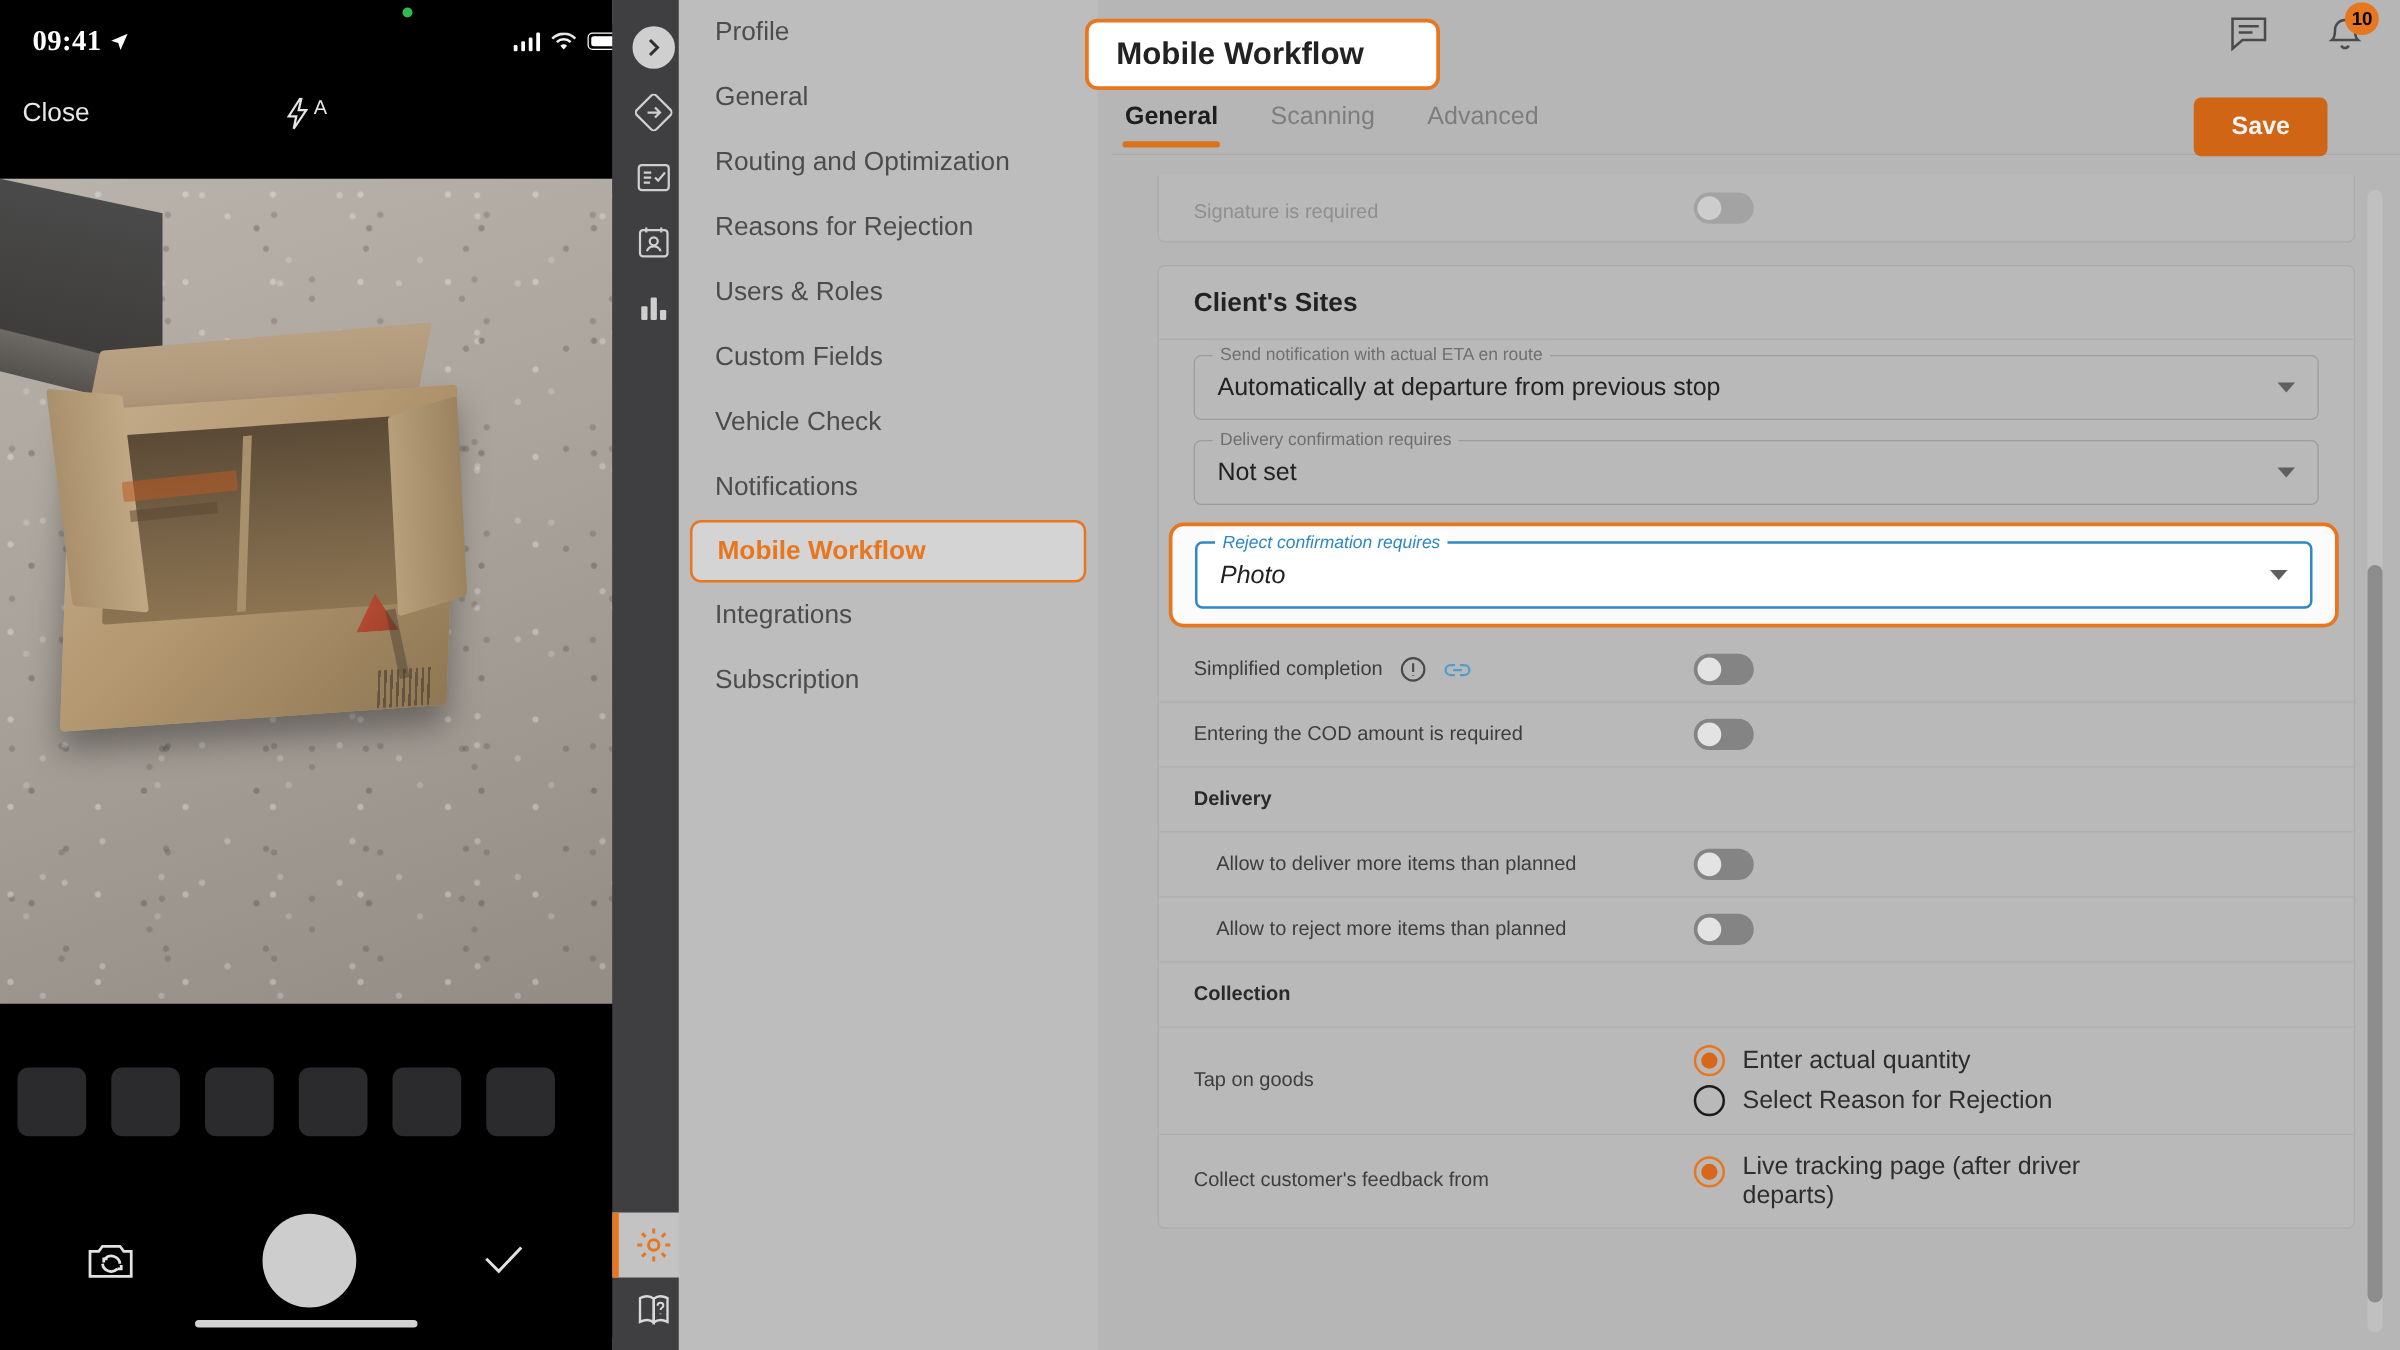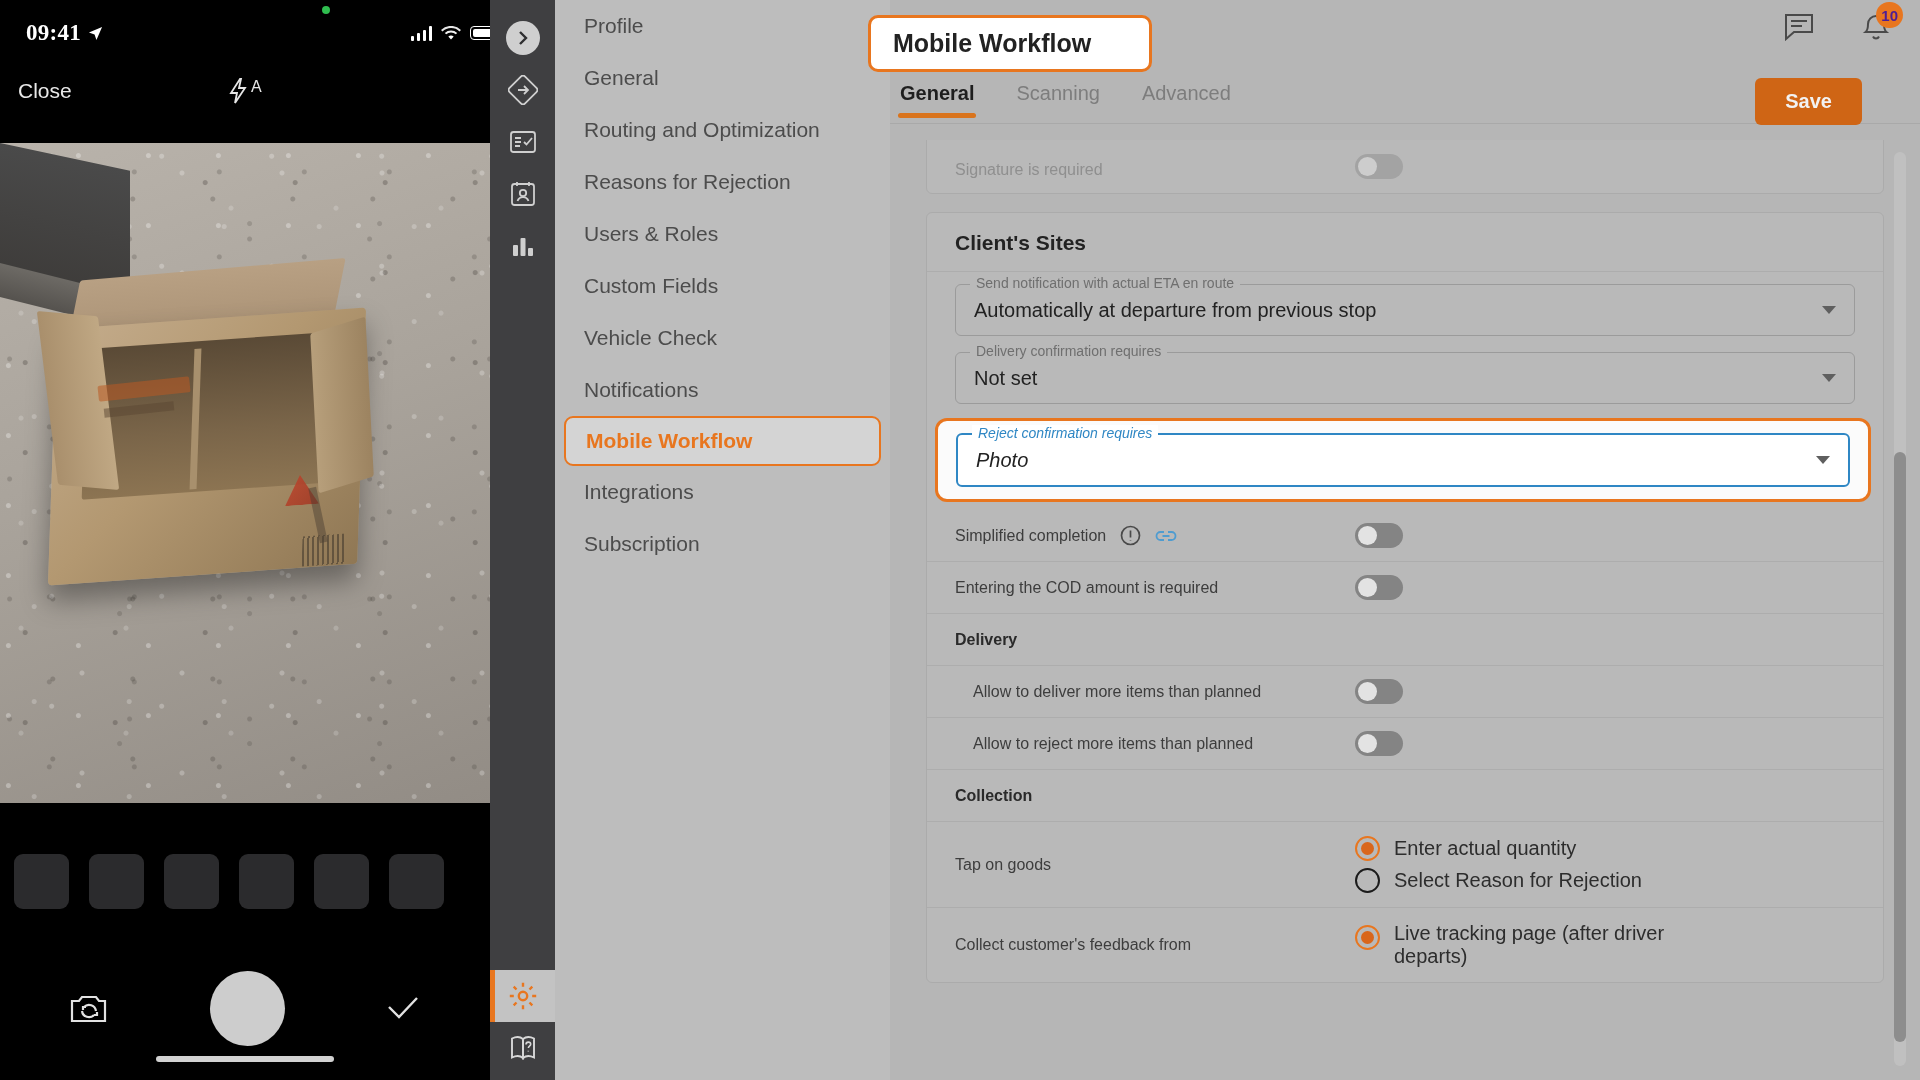--- a/index.html
+++ b/index.html
@@ -174,21 +174,21 @@
     background:#c3c3c3; position:relative;
   }
   #rail-settings::before {
     content:""; position:absolute; left:0; top:0; width:5px; height:100%; background:#e8761f;
   }
   #rail-help { width:65px; height:52px; display:flex; align-items:center;
                justify-content:center; color:#d8d8d8; margin-bottom:6px; }
 
   
   #settings-menu {
-    position:absolute; left:555px; top:0; width:335px; height:1080px;
+    position:absolute; left:543px; top:0; width:335px; height:1080px;
     background:#bdbdbd;
   }
   .menu-item {
     height:52px; display:flex; align-items:center; padding-left:29px;
     font-size:21px; color:#4c4c4c;
   }
   .menu-item.active {
     background:#d4d4d4; color:#e8761f; font-weight:600;
     border:2.5px solid #e8761f; border-radius:9px;
     margin:0 9px 0 9px; padding-left:20px; height:50px;
@@ -204,21 +204,21 @@
     background:#fff; border:3px solid #e8761f; border-radius:10px;
     padding:11px 58px 11px 22px; font-size:25px; font-weight:700; color:#222;
   }
   #topbar-icons {
     position:absolute; right:30px; top:12px; display:flex; align-items:center; gap:48px;
   }
   .topbar-ico { color:#4a4a4a; position:relative; }
   #bell-badge {
     position:absolute; right:-13px; top:-10px;
     min-width:26px; height:26px; border-radius:13px; background:#e8761f;
-    color:#4c1d95; font-size:15px; font-weight:700;
+    color:#000000; font-size:15px; font-weight:700;
     display:flex; align-items:center; justify-content:center; padding:0 5px;
   }
   #tabs {
     position:absolute; left:0; top:82px; width:100%; height:42px;
     display:flex; align-items:flex-start; gap:42px; padding-left:10px;
     border-bottom:1px solid #a9a9a9;
   }
   .tab { font-size:20px; color:#7d7d7d; padding-bottom:12px; position:relative; }
   .tab.active { color:#1e1e1e; font-weight:700; }
   .tab.active::after {

